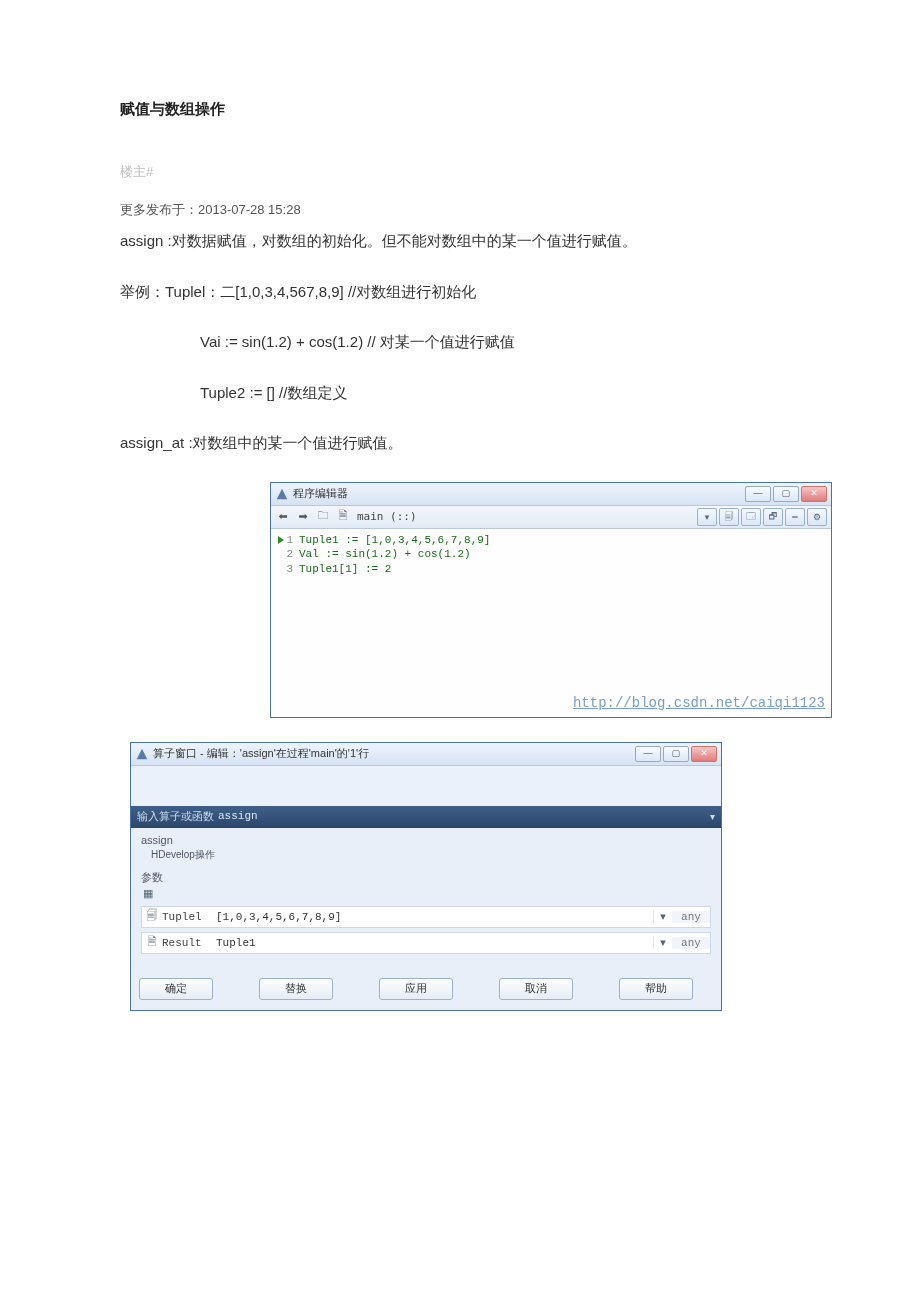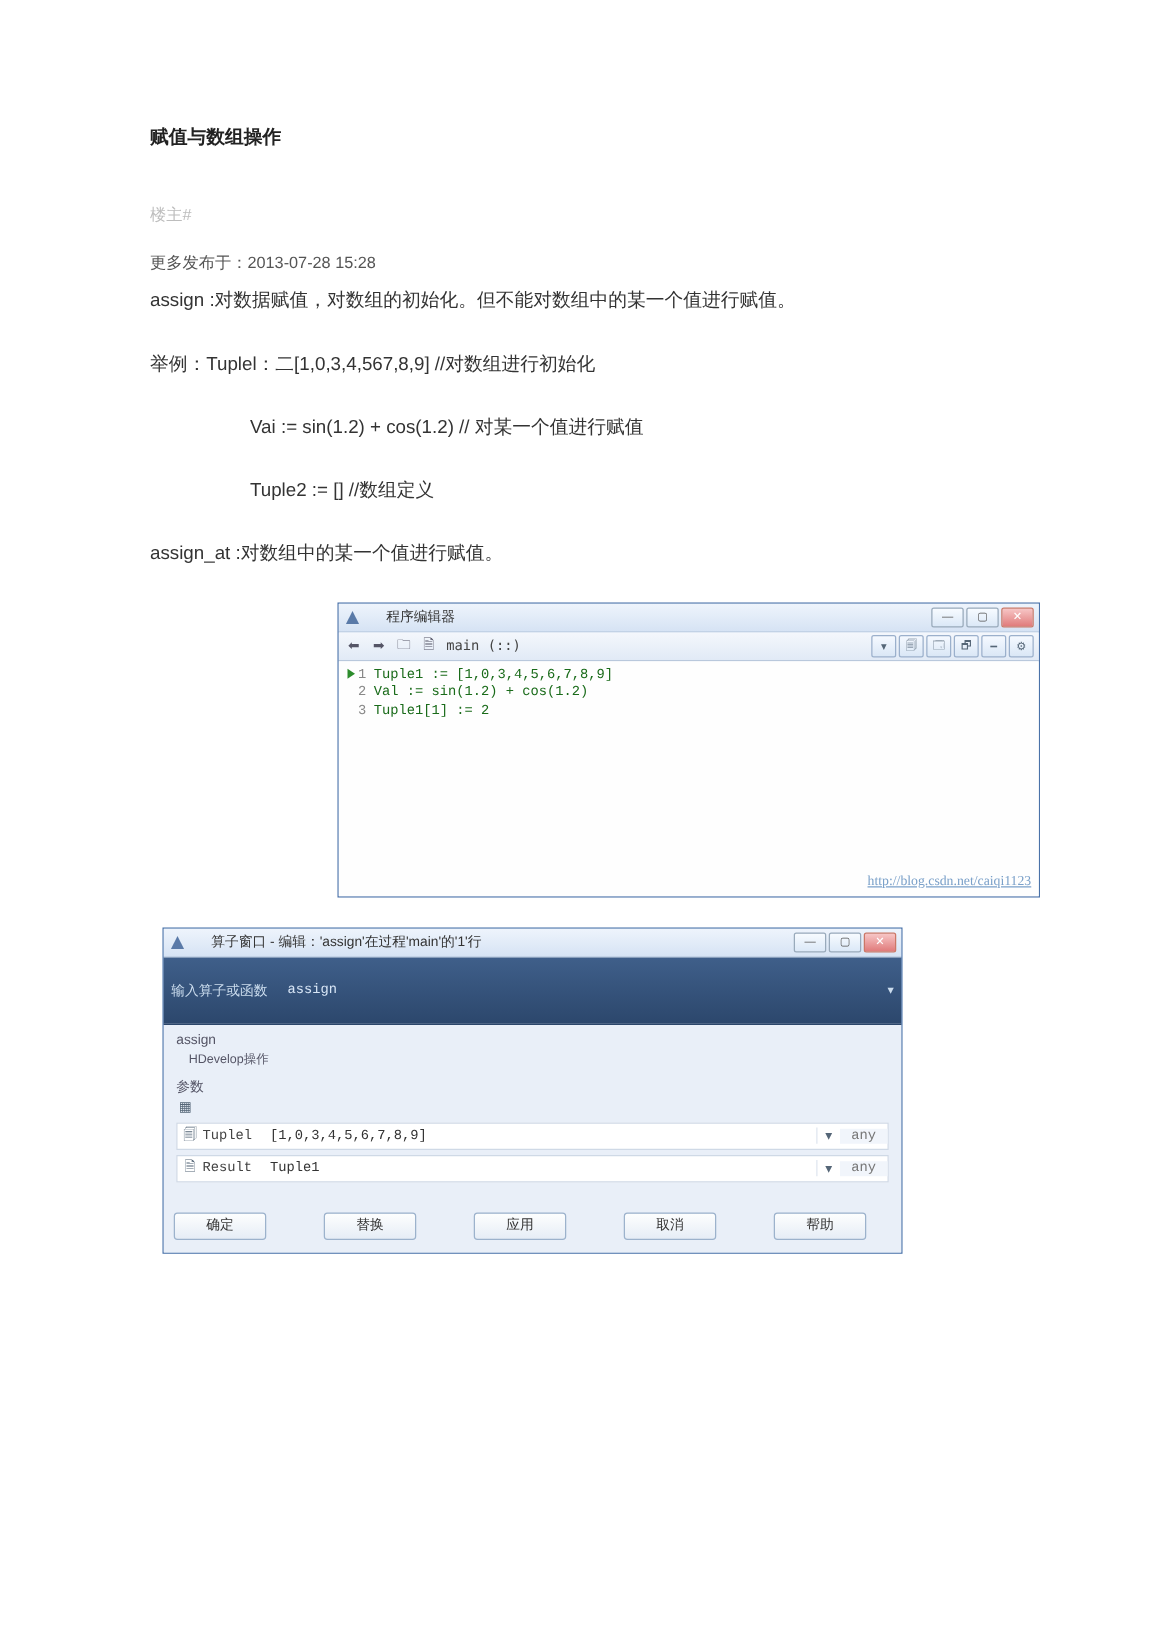--- a/index.html
+++ b/index.html
@@ -47,21 +47,21 @@
   }
   .titlebar {
     display: flex;
     align-items: center;
     justify-content: space-between;
     background: linear-gradient(#eef4fc, #d6e3f4);
     border-bottom: 1px solid #b7c9e0;
     height: 22px;
     padding: 0 4px;
   }
-  .titlebar .left { display: flex; align-items: center; gap: 20px; }
+  .titlebar .left { display: flex; align-items: center; gap: 4px; }
   .app-icon { width: 14px; height: 14px; display: inline-block; }
   .app-icon svg { width: 14px; height: 14px; }
   .title-text { color: #333; font-size: 11px; }
   .win-ctrls { display: flex; gap: 2px; }
   .win-btn {
     width: 24px; height: 14px;
     border: 1px solid #9ab;
     background: linear-gradient(#f7fbff,#dbe8f7);
     border-radius: 2px;
     font-size: 9px; line-height: 12px; text-align: center;
@@ -102,37 +102,38 @@
   }
   .code-line { display:flex; }
   .ln { width: 16px; color:#888; text-align:right; margin-right:6px;}
   .ln.arrow::before{
     content:""; display:inline-block; width:0;height:0;
     border-top:4px solid transparent;border-bottom:4px solid transparent;
     border-left:6px solid #2c8c2c; margin-right:2px; vertical-align:middle;
   }
   .watermark {
     position: absolute; right: 6px; bottom: 4px;
-    color:#7aa0c9; font-size:11px; text-decoration: underline;
-    font-family: Liberation Serif, serif;
+    color:#7aa0c9; font-size:14px; text-decoration: underline;
+    font-family: Liberation Mono, monospace;
   }
 
   
   .win2 {
     width: 590px;
     margin: 18px 0 0 10px;
     border: 1px solid #4a72a8;
     background: #eaf1fb;
     font-size: 11px;
   }
   .sub-row {
     display:flex; align-items:center;
     background: linear-gradient(#3f5f8a,#2c476c);
-    color:#fff; font-size:11px; padding:19px 6px; gap:16px;
+    color:#fff; font-size:11px; padding:3px 6px; gap:4px;
     border-bottom:1px solid #2b466a;
+    margin-top:40px;
   }
   .sub-row .field { color:#cde; }
   .sub-row .val { font-family:"Courier New",monospace; color:#d8e6f6;}
   .sub-row .dd { margin-left:auto; color:#cde; font-size:10px;}
   .group-area { background:#e9eff8; padding:6px 10px 10px; }
   .group-title { color:#556; font-size:11px; margin-bottom:2px;}
   .group-sub { color:#556; font-size:10px; margin-left:10px; margin-bottom:8px;}
   .param-head { color:#556; font-size:11px; margin:4px 0 2px;}
   .param-icon-row { margin:2px 0 6px 2px; color:#567;}
   .param-row {

